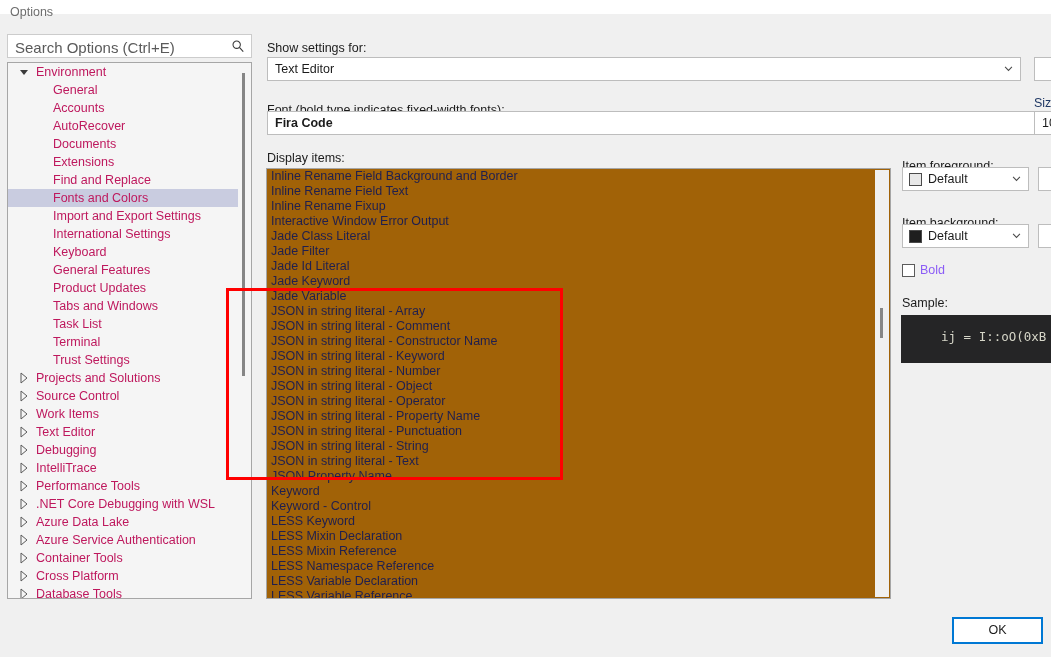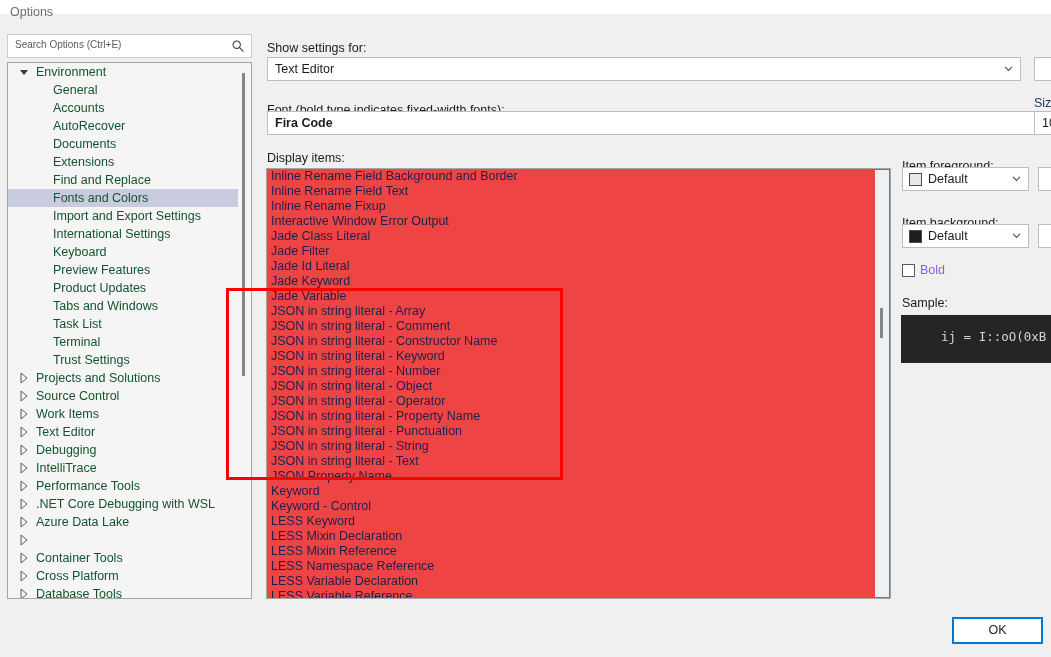--- a/index.html
+++ b/index.html
@@ -28,36 +28,36 @@
     position:absolute; left:0; top:26px; width:1051px; height:1px;
     background:#f0f0f0;
   }
 
   
   #searchbox {
     position:absolute; left:7px; top:34px; width:245px; height:24px;
     background:#ffffff; border:1px solid #cccccc;
   }
   #searchbox .ph {
-    position:absolute; left:7px; top:4px; font-size:10px; color:#5a5a5a;
+    position:absolute; left:7px; top:4px; font-size:15px; color:#5a5a5a;
     white-space:nowrap;
   }
   #searchbox .mag {
     position:absolute; right:6px; top:4px; width:14px; height:14px;
   }
 
   
   #tree {
     position:absolute; left:7px; top:62px; width:245px; height:537px;
     background:#f5f5f5; border:1px solid #a6a6a6; overflow:hidden;
   }
   #tree-inner { position:absolute; left:0; top:0; width:231px; }
   .tnode {
     position:relative; height:18px; line-height:18px;
-    white-space:nowrap; font-size:12.5px; color:#14532d;
+    white-space:nowrap; font-size:12.5px; color:#be185d;
     padding-left:0; cursor:default;
   }
   .tnode.sel { background:#c9cce0; }
   .tnode .glyph {
     position:absolute; left:10px; top:0; width:12px; height:18px;
   }
   .tnode .lbl { position:absolute; top:0; }
   .tnode.root .lbl { left:28px; }
   .tnode.child .lbl { left:45px; }
 
@@ -89,21 +89,21 @@
   }
   .combo .swatch {
     position:absolute; left:6px; top:5px; width:13px; height:13px;
     border:1px solid #4a4a4a;
   }
   .combo .val.withswatch { left:25px; }
 
   
   #displaylist {
     position:absolute; left:266px; top:168px; width:625px; height:431px;
-    background:#ef4444; border:1px solid #a6a6a6; overflow:hidden;
+    background:#a16207; border:1px solid #a6a6a6; overflow:hidden;
   }
   #displaylist-inner { position:absolute; left:0; top:0; width:610px; }
   .ditem {
     height:15px; line-height:15px; font-size:12.5px; color:#1f1f4f;
     white-space:nowrap; padding-left:4px; cursor:default;
   }
   #dl-sb {
     position:absolute; right:1px; top:1px; width:14px; bottom:1px;
     background:#f0f0f0;
   }
@@ -201,21 +201,21 @@
       <div class="tnode child">
         <span class="lbl">Import and Export Settings</span>
       </div>
       <div class="tnode child">
         <span class="lbl">International Settings</span>
       </div>
       <div class="tnode child">
         <span class="lbl">Keyboard</span>
       </div>
       <div class="tnode child">
-        <span class="lbl">Preview Features</span>
+        <span class="lbl">General Features</span>
       </div>
       <div class="tnode child">
         <span class="lbl">Product Updates</span>
       </div>
       <div class="tnode child">
         <span class="lbl">Tabs and Windows</span>
       </div>
       <div class="tnode child">
         <span class="lbl">Task List</span>
       </div>
@@ -276,20 +276,21 @@
       <div class="tnode root">
         <span class="glyph"><svg width="12" height="18" viewBox="0 0 12 18">
             <polygon points="3,4 9,9 3,14" fill="none" stroke="#5a5a5a" stroke-width="1"></polygon>
           </svg></span>
         <span class="lbl">Azure Data Lake</span>
       </div>
       <div class="tnode root">
         <span class="glyph"><svg width="12" height="18" viewBox="0 0 12 18">
             <polygon points="3,4 9,9 3,14" fill="none" stroke="#5a5a5a" stroke-width="1"></polygon>
           </svg></span>
+        <span class="lbl">Azure Service Authentication</span>
       </div>
       <div class="tnode root">
         <span class="glyph"><svg width="12" height="18" viewBox="0 0 12 18">
             <polygon points="3,4 9,9 3,14" fill="none" stroke="#5a5a5a" stroke-width="1"></polygon>
           </svg></span>
         <span class="lbl">Container Tools</span>
       </div>
       <div class="tnode root">
         <span class="glyph"><svg width="12" height="18" viewBox="0 0 12 18">
             <polygon points="3,4 9,9 3,14" fill="none" stroke="#5a5a5a" stroke-width="1"></polygon>

